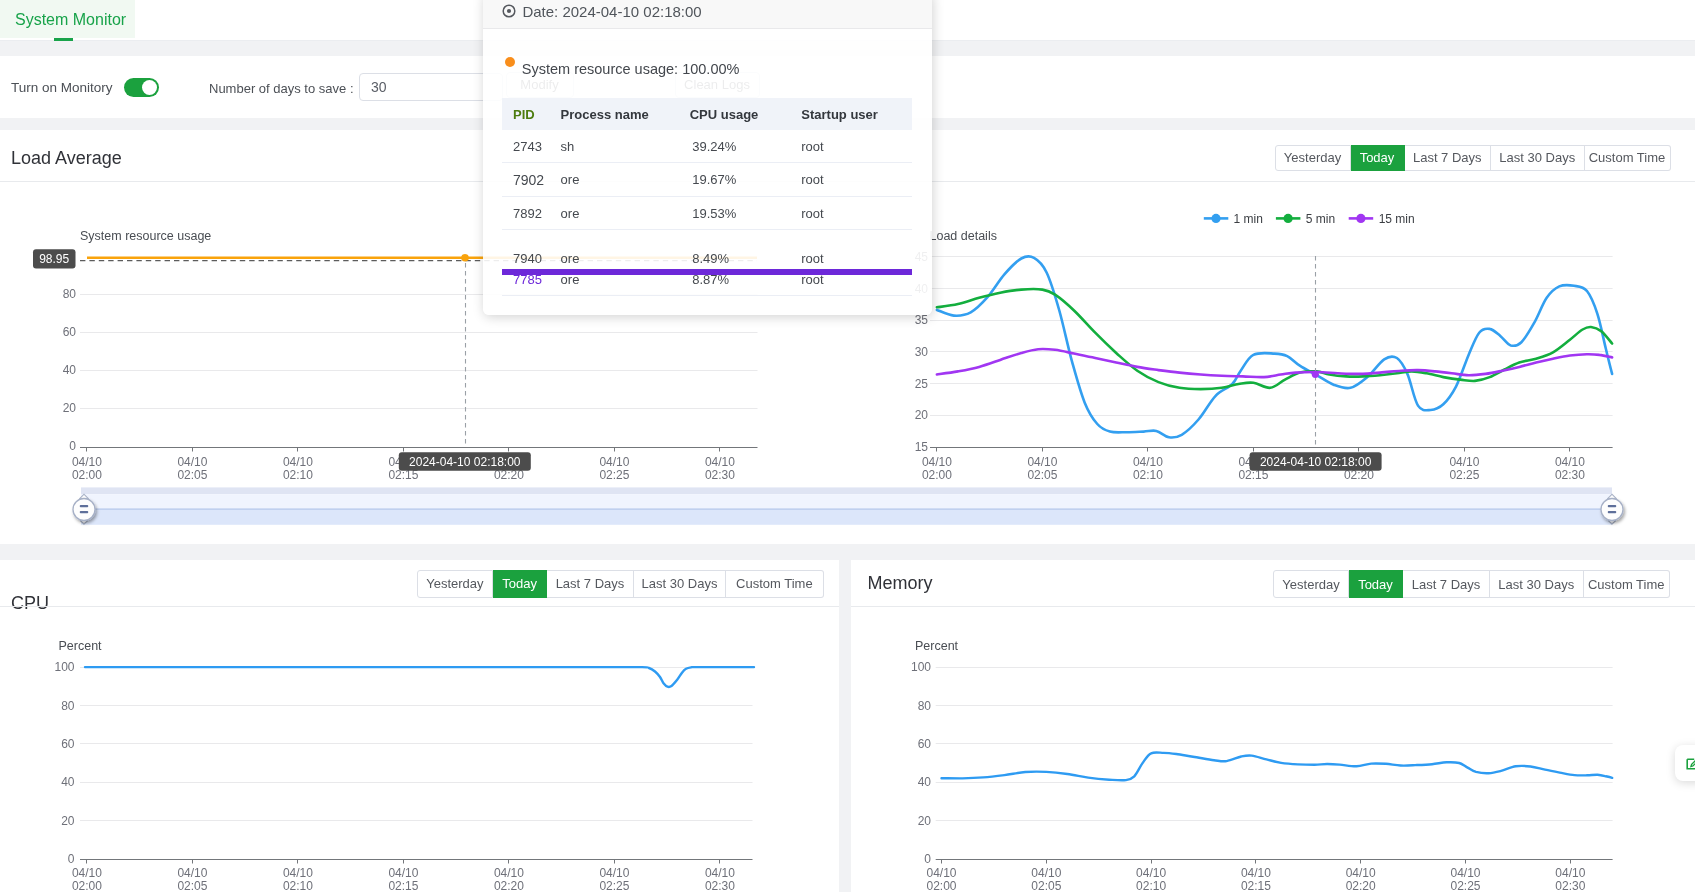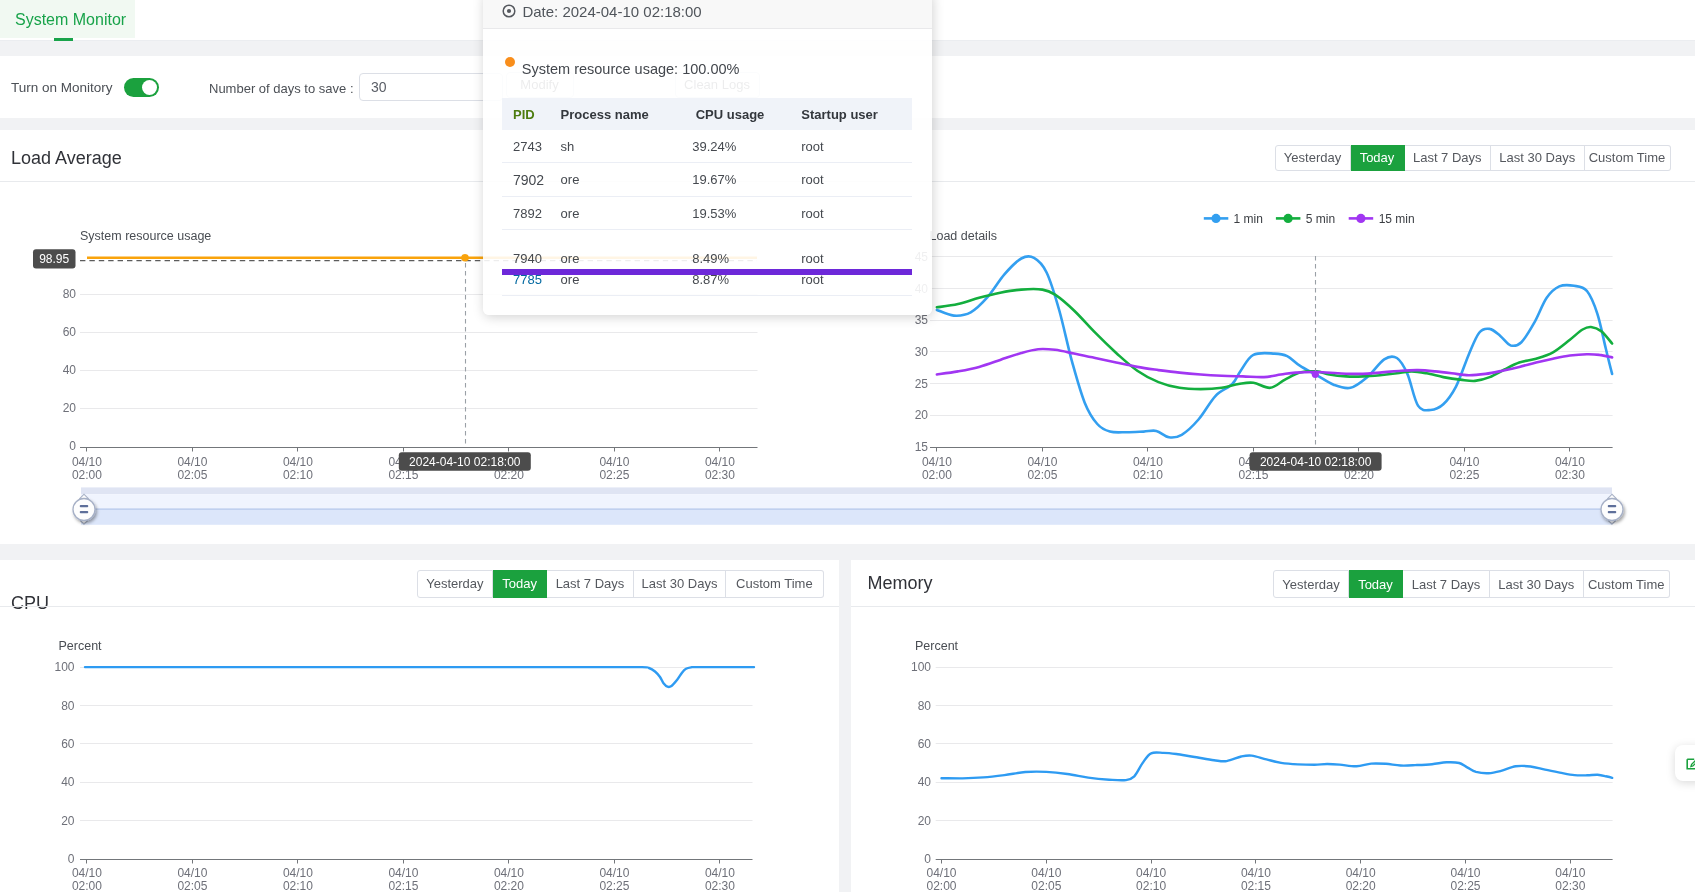--- a/index.html
+++ b/index.html
@@ -258,21 +258,21 @@
     <svg class="abs" style="left:19px;top:11.5px" width="14" height="14" viewBox="0 0 14 14">
       <circle cx="7" cy="7" r="5.8" fill="none" stroke="#55585e" stroke-width="1.5"></circle>
       <circle cx="7" cy="7" r="2.1" fill="#55585e"></circle>
     </svg>
     <div class="abs" style="left:39.7px;top:10.5px;font-size:15px;color:#50555b">Date: 2024-04-10 02:18:00</div>
     <div class="abs" style="left:21.9px;top:64.5px;width:10px;height:10px;border-radius:50%;background:#f98e1b"></div>
     <div class="abs" style="left:39.1px;top:69px;font-size:14.5px;color:#43474d">System resource usage: 100.00%</div>
     <div class="abs" style="left:19px;top:106px;width:410.1px;height:32px;background:#f0f3f9">
       <span class="abs" style="left:11.3px;top:9px;font-size:13px;font-weight:bold;color:#4d7c0f">PID</span>
       <span class="abs" style="left:58.9px;top:9px;font-size:13px;font-weight:bold;color:#33373d">Process name</span>
-      <span class="abs" style="left:194px;top:9px;font-size:13px;font-weight:bold;color:#33373d">CPU usage</span>
+      <span class="abs" style="left:188px;top:9px;font-size:13px;font-weight:bold;color:#33373d">CPU usage</span>
       <span class="abs" style="left:299.6px;top:9px;font-size:13px;font-weight:bold;color:#33373d">Startup user</span>
     </div>
     <div class="abs" style="left:19px;top:138.0px;width:410.1px;height:33.3px;border-bottom:1px solid #ebeef5">
       <span class="abs" style="left:11.3px;top:9px;font-size:13px;color:#45494f">2743</span>
       <span class="abs" style="left:58.9px;top:9px;font-size:13px;color:#45494f">sh</span>
       <span class="abs" style="left:190.6px;top:9px;font-size:13px;color:#45494f">39.24%</span>
       <span class="abs" style="left:299.6px;top:9px;font-size:13px;color:#45494f">root</span>
     </div>
     <div class="abs" style="left:19px;top:171.3px;width:410.1px;height:33.3px;border-bottom:1px solid #ebeef5">
       <span class="abs" style="left:11.3px;top:9px;font-size:14px;color:#45494f">7902</span>
@@ -286,17 +286,17 @@
       <span class="abs" style="left:190.6px;top:9px;font-size:13px;color:#45494f">19.53%</span>
       <span class="abs" style="left:299.6px;top:9px;font-size:13px;color:#45494f">root</span>
     </div>
     <div class="abs" style="left:19px;top:250px;width:410.1px;height:33.3px;border-bottom:6px solid #6d28d9">
       <span class="abs" style="left:11.3px;top:9px;font-size:13px;color:#45494f">7940</span>
       <span class="abs" style="left:58.9px;top:9px;font-size:13px;color:#45494f">ore</span>
       <span class="abs" style="left:190.6px;top:9px;font-size:13px;color:#45494f">8.49%</span>
       <span class="abs" style="left:299.6px;top:9px;font-size:13px;color:#45494f">root</span>
     </div>
     <div class="abs" style="left:19px;top:271.2px;width:410.1px;height:33.3px;border-bottom:1px solid #ebeef5">
-      <span class="abs" style="left:11.3px;top:9px;font-size:13px;color:#0369a1">7785</span>
+      <span class="abs" style="left:11.3px;top:9px;font-size:13px;color:#6d28d9">7785</span>
       <span class="abs" style="left:58.9px;top:9px;font-size:13px;color:#45494f">ore</span>
       <span class="abs" style="left:190.6px;top:9px;font-size:13px;color:#45494f">8.87%</span>
       <span class="abs" style="left:299.6px;top:9px;font-size:13px;color:#45494f">root</span>
     </div>
   </div>
 </body></html>

